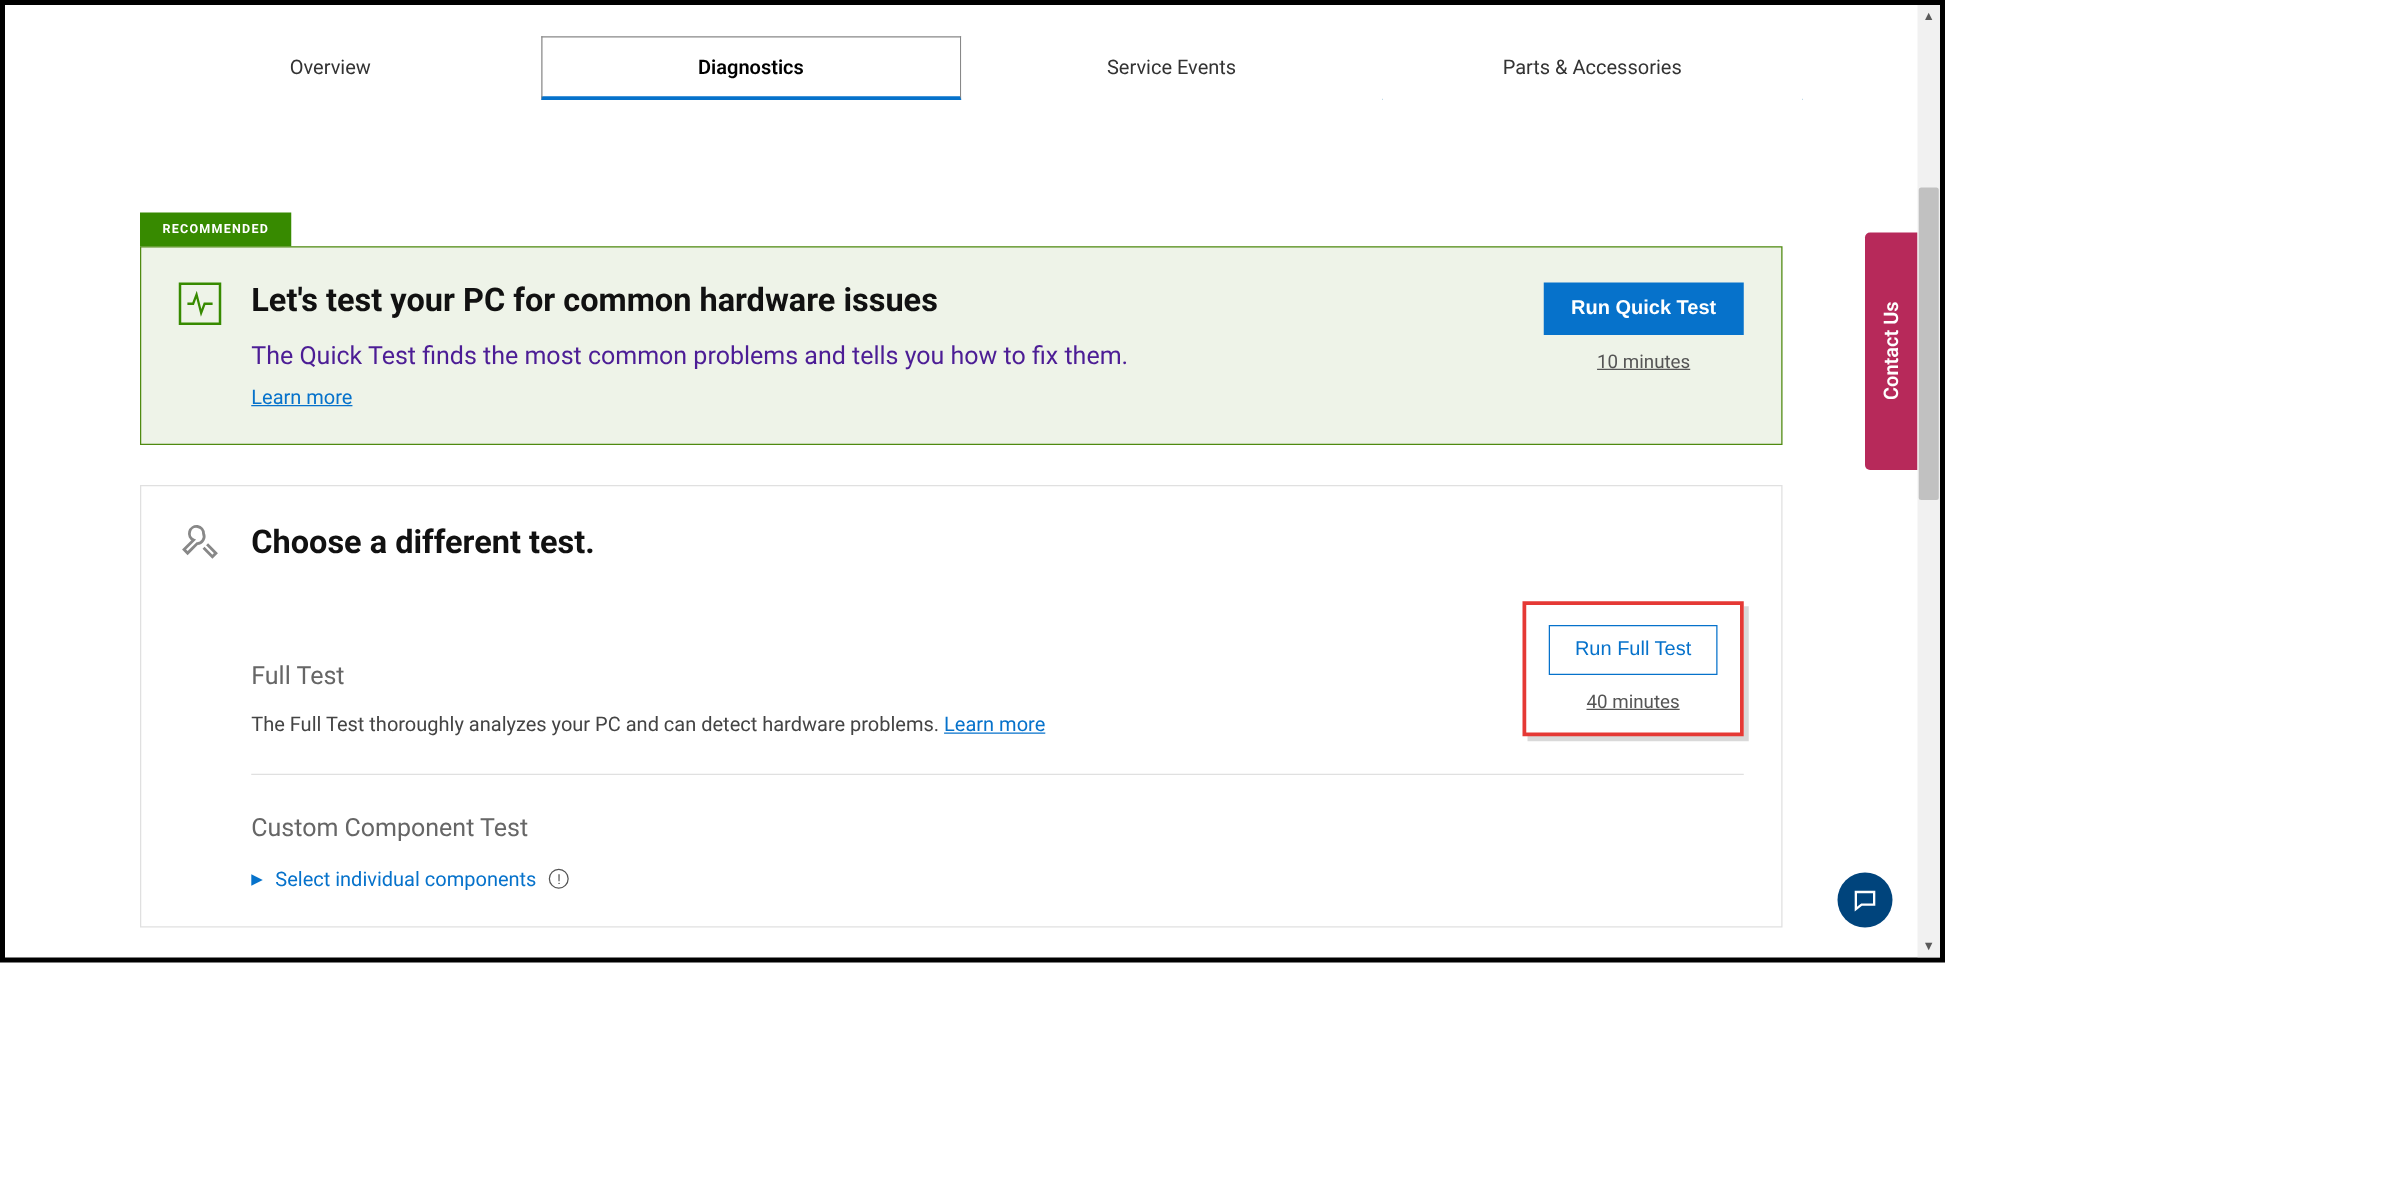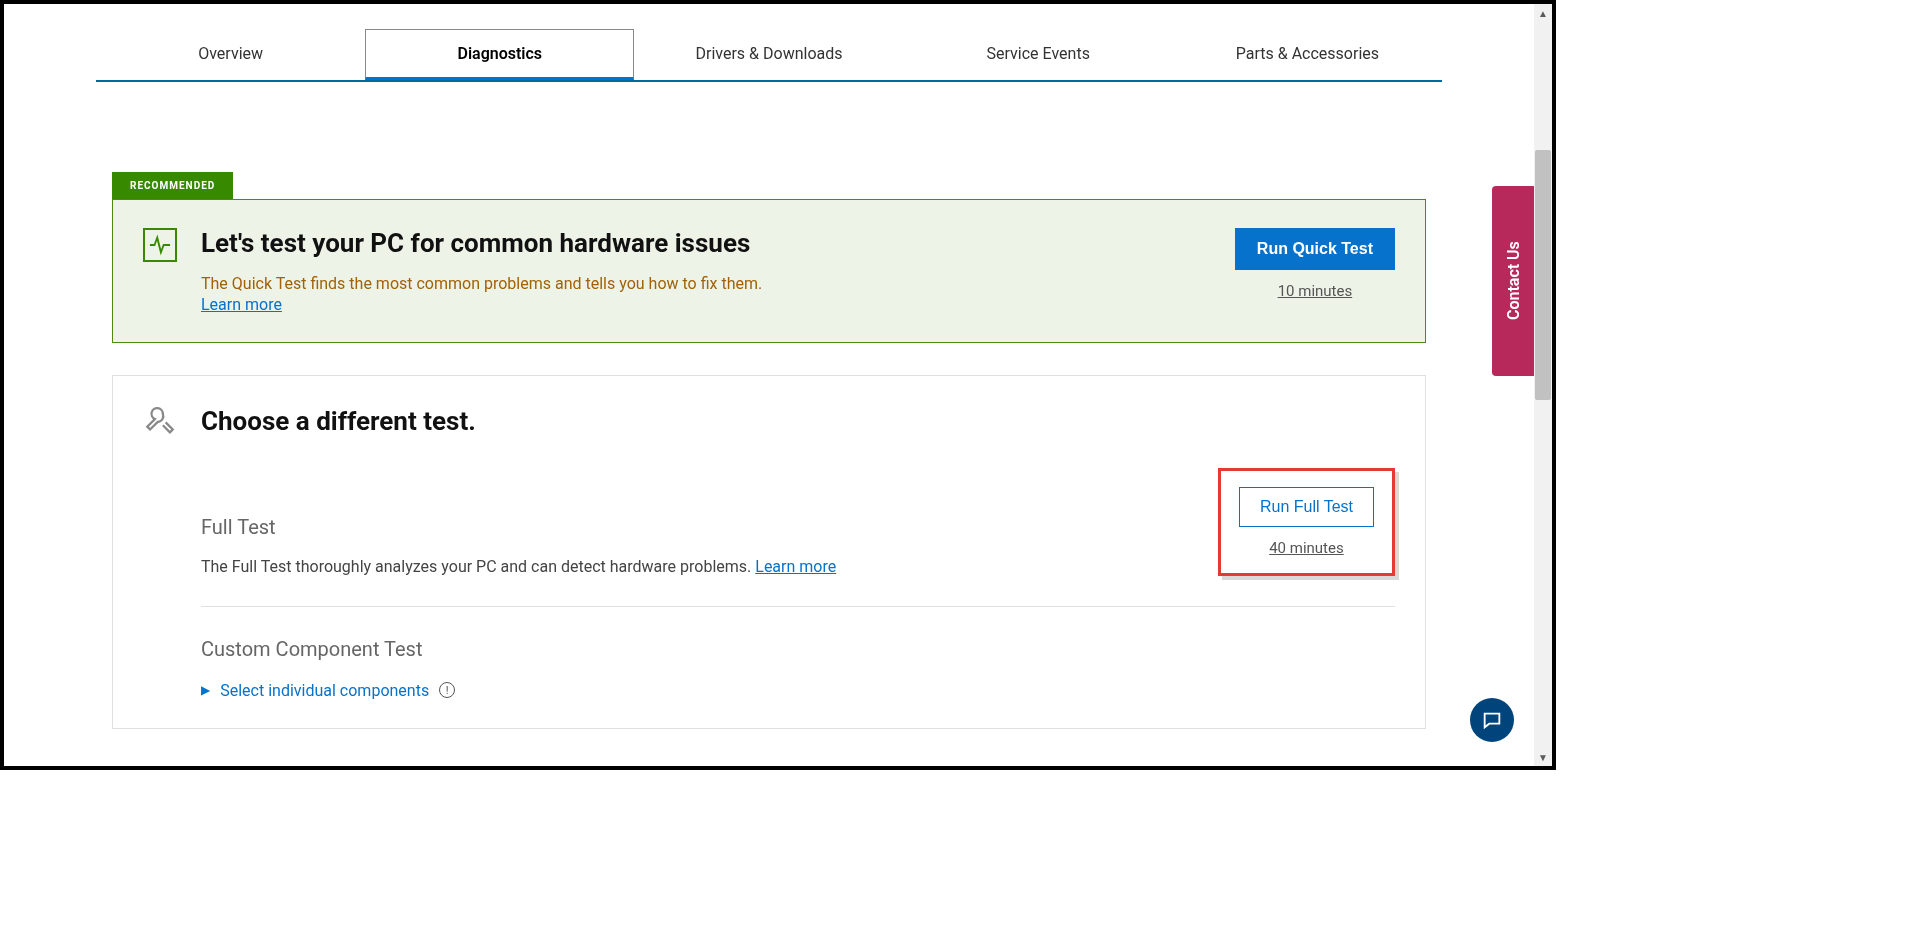--- a/index.html
+++ b/index.html
@@ -36,21 +36,21 @@
   }
 
   .content {
     position: absolute;
     top: 0; left: 0; right: 18px; bottom: 0;
     overflow: hidden;
   }
 
   .tabs-wrap {
     margin: 24px 92px 0 92px;
-    border-bottom: 3px solid #0369a1;
+    border-bottom: 1px solid #0369a1;
     display: flex;
   }
   .tab {
     flex: 1;
     text-align: center;
     padding: 14px 8px 14px 8px;
     font-size: 16px;
     color: #333;
     cursor: pointer;
     border: 1px solid transparent;
@@ -87,21 +87,21 @@
   }
   .rec-icon {
     width: 34px; height: 34px;
     border: 2px solid #378a00;
     display: flex; align-items: center; justify-content: center;
     color: #378a00;
   }
   .rec-icon svg { width: 22px; height: 22px; stroke: #378a00; fill: none; stroke-width: 2; }
   .rec-main { flex: 1; }
   .rec-title { font-size: 26px; font-weight: 700; color: #111; margin-bottom: 16px; }
-  .rec-desc { font-size: 16px; color: #a16207; margin-bottom: 2px; }
+  .rec-desc { font-size: 20px; color: #4c1d95; margin-bottom: 12px; }
   .learn-link { color: #0672cb; text-decoration: underline; font-size: 16px; cursor: pointer; }
   .rec-side { text-align: center; min-width: 150px; }
   .btn-primary {
     background: #0672cb; color: #fff; border: none;
     padding: 12px 22px; font-size: 16px; font-weight: 600;
     cursor: pointer;
   }
   .time-note { margin-top: 12px; font-size: 15px; color: #555; text-decoration: underline; }
 
   .other-card {
@@ -181,21 +181,20 @@
 </head>
 <body>
 
 <div class="outer-frame">
 
   <div class="content">
 
     <div class="tabs-wrap">
       <div class="tab">Overview</div>
       <div class="tab active">Diagnostics</div>
-      <div class="tab">Drivers &amp; Downloads</div>
       <div class="tab">Service Events</div>
       <div class="tab">Parts &amp; Accessories</div>
     </div>
 
     <div class="page-body">
 
       <div class="rec-tag">RECOMMENDED</div>
 
       <div class="rec-card">
         <div class="rec-icon">

